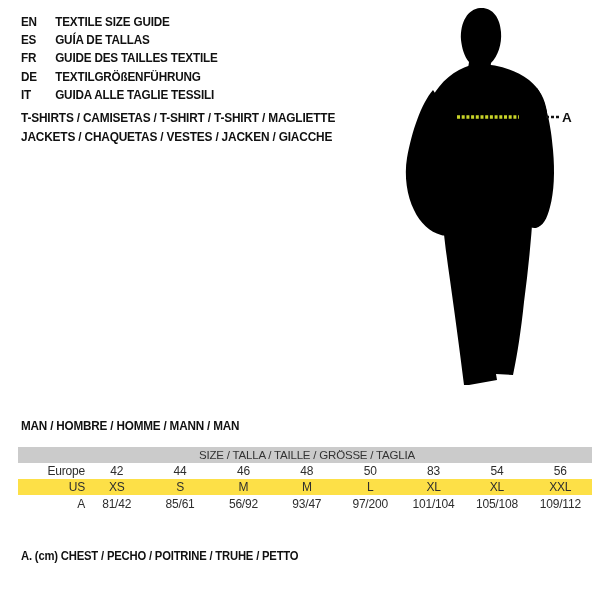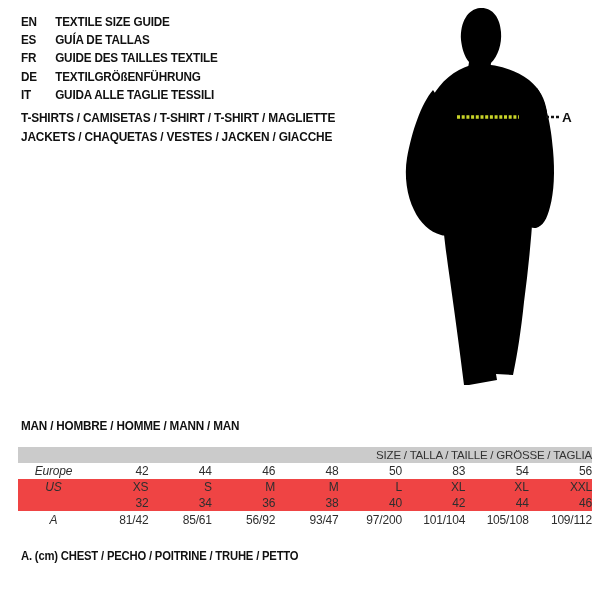--- a/index.html
+++ b/index.html
@@ -18,27 +18,27 @@
   
   .figure-svg{position:absolute;left:0;top:0;width:600px;height:600px;}
   
   .man-heading{position:absolute;left:21px;top:418px;font-size:13px;font-weight:700;letter-spacing:-.2px;white-space:nowrap;}
   
   .size-table{
     position:absolute;left:18px;top:447px;width:574px;
     border-collapse:collapse;table-layout:fixed;
     font-family:"Liberation Sans", sans-serif;
   }
-  .size-table td{padding:0;font-size:12px;color:#2e2e2e;text-align:right;height:16px;letter-spacing:-.2px;}
+  .size-table td{padding:0;font-size:12px;color:#2e2e2e;text-align:center;height:16px;letter-spacing:-.2px;}
   .size-table td.thead-cell{
-    background:#cbcbcb;color:#333;font-size:11.5px;text-align:right;
+    background:#cbcbcb;color:#333;font-size:11.5px;text-align:center;
     padding:2px 0 2px 4px;height:12px;
   }
-  .size-table td.row-label{text-align:center;padding-left:4px;color:#2e2e2e;font-style:italic;}
-  .size-table tr.shaded{background:#ef4444;}
+  .size-table td.row-label{text-align:right;padding-left:4px;color:#2e2e2e;}
+  .size-table tr.shaded{background:#fde047;}
   .size-table tr.last-row td{height:18px;}
   
   .footnote{position:absolute;left:21px;top:549px;font-size:12.5px;font-weight:700;letter-spacing:-.2px;white-space:nowrap;}
 </style>
 </head>
 <body>
 
 <div class="langs cond">
   <div class="lang-row">
     <span class="lang-code">EN</span>
@@ -121,31 +121,20 @@
       <td class="row-label">US</td>
       <td>XS</td>
       <td>S</td>
       <td>M</td>
       <td>M</td>
       <td>L</td>
       <td>XL</td>
       <td>XL</td>
       <td>XXL</td>
     </tr>
-    <tr class="shaded">
-      <td class="row-label"></td>
-      <td>32</td>
-      <td>34</td>
-      <td>36</td>
-      <td>38</td>
-      <td>40</td>
-      <td>42</td>
-      <td>44</td>
-      <td>46</td>
-    </tr>
     <tr class="last-row">
       <td class="row-label">A</td>
       <td>81/42</td>
       <td>85/61</td>
       <td>56/92</td>
       <td>93/47</td>
       <td>97/200</td>
       <td>101/104</td>
       <td>105/108</td>
       <td>109/112</td>

